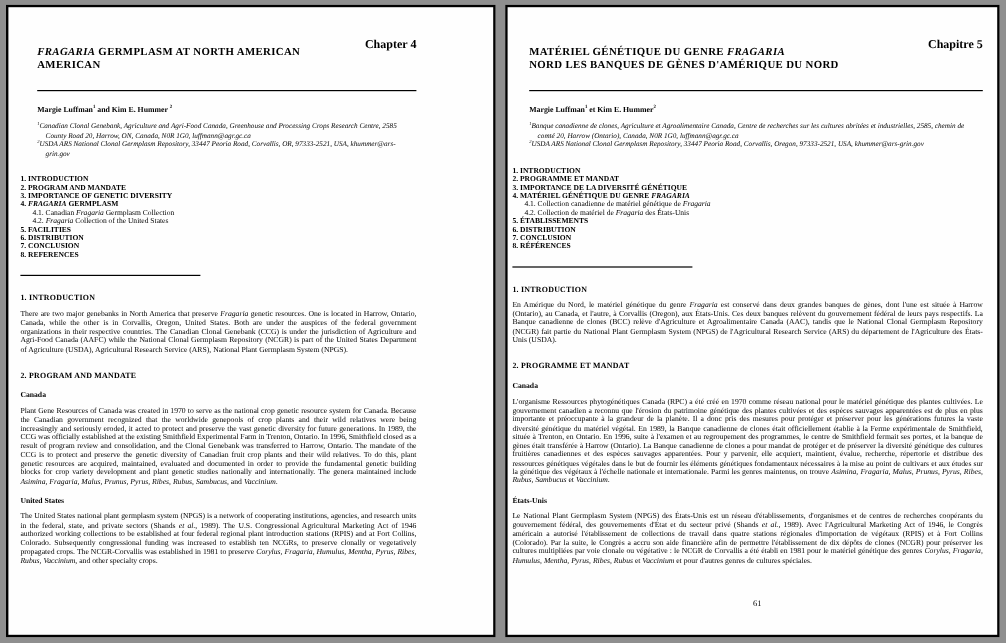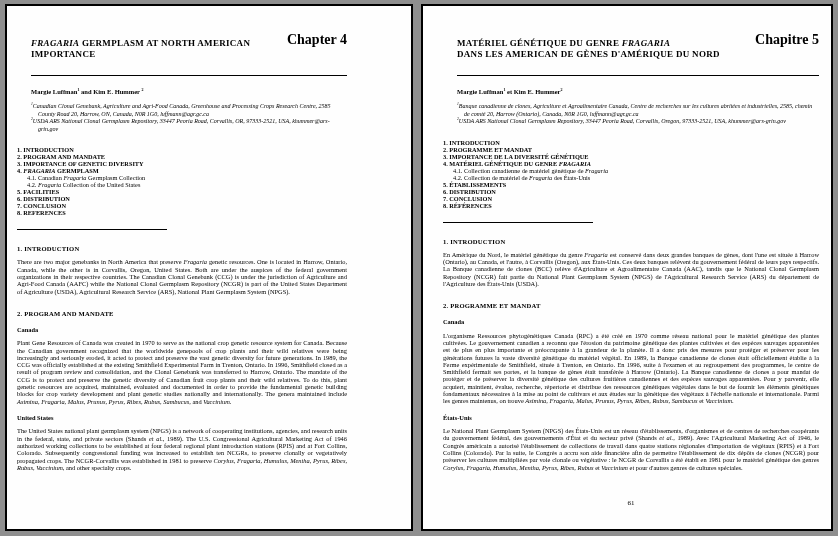--- a/index.html
+++ b/index.html
@@ -11,30 +11,30 @@
   }
   .spread{position:relative;width:838px;height:536px;}
   .page{
     position:absolute;top:4px;height:527px;background:#fefefe;
     border:2px solid #000;box-sizing:border-box;
   }
   .page.left{left:5px;width:408px;}
   .page.right{left:421px;width:412px;}
   .page-inner{position:relative;width:100%;height:100%;box-sizing:border-box;}
   .page.left  .page-inner{padding:26px 64px 0 10px;}
-  .page.right .page-inner{padding:26px 12px 0 20px;}
+  .page.right .page-inner{padding:26px 12px 0 4px;}
 
   .header-block{margin-left:14px;}
   .title-row{display:flex;align-items:flex-start;}
   .page-title{
     flex:1;font-weight:bold;font-size:9px;line-height:11px;
     letter-spacing:0.3px;
   }
   .page-title i{letter-spacing:0.3px;}
-  .chapter-label{font-weight:bold;font-size:14px;white-space:nowrap;padding-left:8px;}
+  .chapter-label{font-weight:bold;font-size:10px;white-space:nowrap;padding-left:8px;}
   .title-rule{border:0;border-top:1.5px solid #000;margin:9px 0 0 0;}
   .authors-line{margin-top:12px;font-weight:bold;font-size:6.5px;}
   sup{font-size:62%;line-height:0;vertical-align:super;}
   .affiliations{margin-top:8px;font-style:italic;font-size:6px;line-height:7.6px;}
   .affil{padding-left:7px;text-indent:-7px;}
 
   .toc{margin-top:13px;font-size:6.3px;line-height:7px;}
   .toc-item{font-weight:bold;}
   .toc-item.sub{font-weight:normal;padding-left:10px;}
 
@@ -51,21 +51,21 @@
 </style>
 </head>
 <body>
 
 <div class="spread">
 
   <article class="page left">
     <div class="page-inner">
       <div class="header-block">
         <div class="title-row">
-          <h1 class="page-title"><i>FRAGARIA</i><span> GERMPLASM AT NORTH AMERICAN</span><br><span>IMPORTANCE</span></h1>
+          <h1 class="page-title"><i>FRAGARIA</i><span> GERMPLASM AT NORTH AMERICAN</span><br><span>AMERICAN</span></h1>
           <div class="chapter-label">Chapter 4</div>
         </div>
         <hr class="title-rule">
         <div class="authors-line"><span>Margie Luffman</span><sup>1</sup><span> and Kim E. Hummer </span><sup>2</sup></div>
         <div class="affiliations">
           <div class="affil"><sup>1</sup><i>Canadian Clonal Genebank, Agriculture and Agri-Food Canada, Greenhouse and Processing Crops Research Centre, 2585 County Road 20, Harrow, ON, Canada, N0R 1G0, luffmann@agr.gc.ca</i></div>
           <div class="affil"><sup>2</sup><i>USDA ARS  National Clonal Germplasm Repository, 33447 Peoria Road, Corvallis, OR, 97333-2521, USA, khummer@ars-grin.gov</i></div>
         </div>
       </div>
 
@@ -93,21 +93,21 @@
       <h3 class="subhead">United States</h3>
       <p class="para tight"><span>The United States national plant germplasm system (NPGS) is a network of cooperating institutions, agencies, and research units in the federal, state, and private sectors (Shands </span><i>et al.</i><span>, 1989). The U.S. Congressional Agricultural Marketing Act of 1946 authorized working collections to be established at four federal regional plant introduction stations (RPIS) and at Fort Collins, Colorado. Subsequently congressional funding was increased to establish ten NCGRs, to preserve clonally or vegetatively propagated crops. The NCGR-Corvallis was established in 1981 to preserve </span><i>Corylus, Fragaria, Humulus, Mentha, Pyrus, Ribes, Rubus, Vaccinium</i><span>, and other specialty crops.</span></p>
 
     </div>
   </article>
 
   <article class="page right">
     <div class="page-inner">
       <div class="header-block">
         <div class="title-row">
-          <h1 class="page-title"><span>MATÉRIEL GÉNÉTIQUE DU GENRE </span><i>FRAGARIA</i><br><span>DANS LES AMERICAN DE GÈNES D'AMÉRIQUE DU NORD</span></h1>
+          <h1 class="page-title"><span>MATÉRIEL GÉNÉTIQUE DU GENRE </span><i>FRAGARIA</i><br><span>NORD LES BANQUES DE GÈNES D'AMÉRIQUE DU NORD</span></h1>
           <div class="chapter-label">Chapitre 5</div>
         </div>
         <hr class="title-rule">
         <div class="authors-line"><span>Margie Luffman</span><sup>1</sup><span> et Kim E. Hummer</span><sup>2</sup></div>
         <div class="affiliations">
           <div class="affil"><sup>1</sup><i>Banque canadienne de clones, Agriculture et Agroalimentaire Canada, Centre de recherches sur les cultures abritées et industrielles, 2585, chemin de comté 20, Harrow (Ontario), Canada, N0R 1G0, luffmann@agr.gc.ca</i></div>
           <div class="affil"><sup>2</sup><i>USDA ARS  National Clonal Germplasm Repository, 33447 Peoria Road, Corvallis, Oregon, 97333-2521, USA, khummer@ars-grin.gov</i></div>
         </div>
       </div>
 

